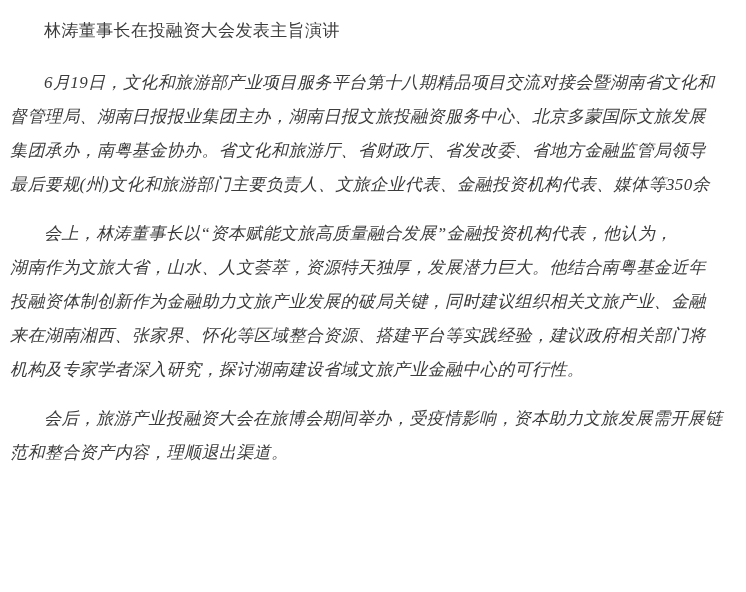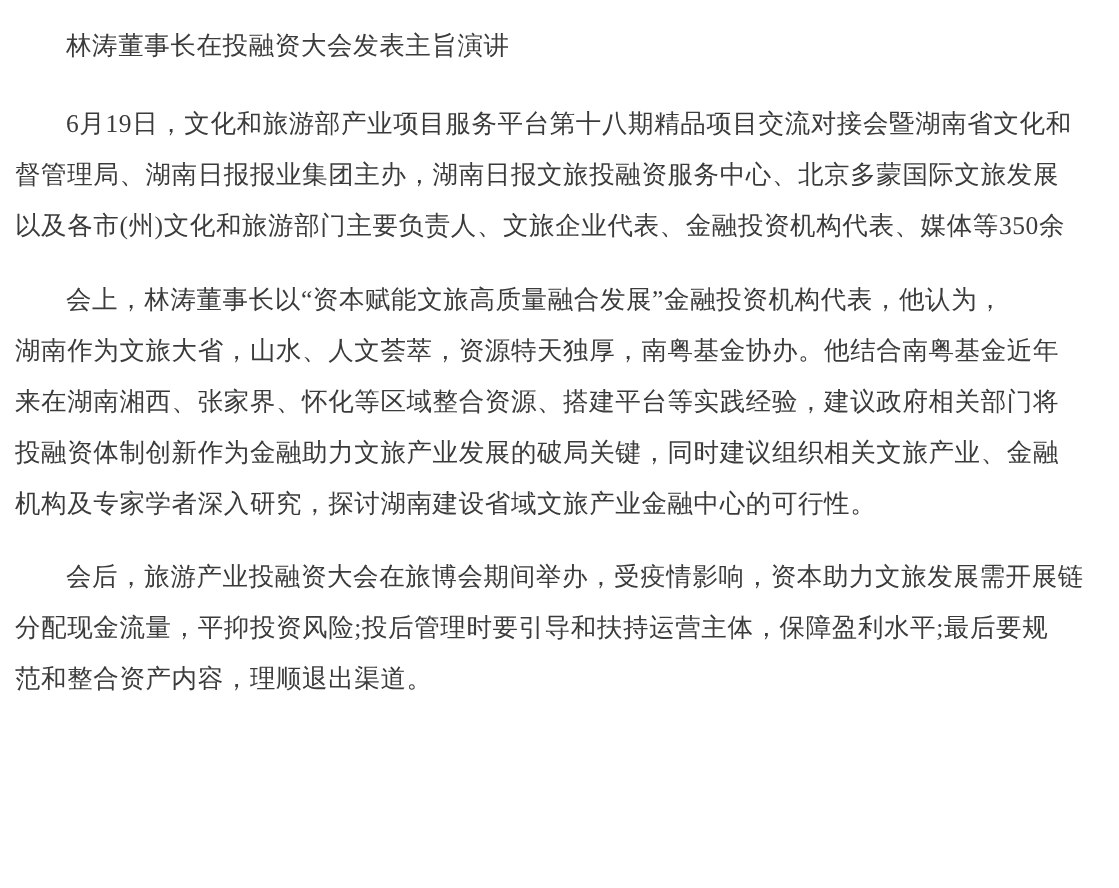--- a/index.html
+++ b/index.html
@@ -21,45 +21,46 @@
     letter-spacing: 0.4px;
   }
   .title-line {
     margin-bottom: 18px;
   }
   .paragraph {
     margin-bottom: 15px;
   }
   .line {
     white-space: nowrap;
+    font-style: italic;
   }
   .indent {
     text-indent: 2em;
   }
 </style>
 </head>
 <body>
 
 <div class="article">
 
   <div class="title-line indent">林涛董事长在投融资大会发表主旨演讲</div>
 
   <div class="paragraph">
     <div class="line indent">6月19日，文化和旅游部产业项目服务平台第十八期精品项目交流对接会暨湖南省文化和</div>
     <div class="line">督管理局、湖南日报报业集团主办，湖南日报文旅投融资服务中心、北京多蒙国际文旅发展</div>
-    <div class="line">以及各市(州)文化和旅游部门主要负责人、文旅企业代表、金融投资机构代表、媒体等350余</div>
+    <div class="line">集团承办，南粤基金协办。省文化和旅游厅、省财政厅、省发改委、省地方金融监管局领导</div>
+    <div class="line">最后要规(州)文化和旅游部门主要负责人、文旅企业代表、金融投资机构代表、媒体等350余</div>
   </div>
 
   <div class="paragraph">
     <div class="line indent">会上，林涛董事长以“资本赋能文旅高质量融合发展”金融投资机构代表，他认为，</div>
-    <div class="line">湖南作为文旅大省，山水、人文荟萃，资源特天独厚，南粤基金协办。他结合南粤基金近年</div>
+    <div class="line">湖南作为文旅大省，山水、人文荟萃，资源特天独厚，发展潜力巨大。他结合南粤基金近年</div>
+    <div class="line">投融资体制创新作为金融助力文旅产业发展的破局关键，同时建议组织相关文旅产业、金融</div>
     <div class="line">来在湖南湘西、张家界、怀化等区域整合资源、搭建平台等实践经验，建议政府相关部门将</div>
-    <div class="line">投融资体制创新作为金融助力文旅产业发展的破局关键，同时建议组织相关文旅产业、金融</div>
     <div class="line">机构及专家学者深入研究，探讨湖南建设省域文旅产业金融中心的可行性。</div>
   </div>
 
   <div class="paragraph">
     <div class="line indent">会后，旅游产业投融资大会在旅博会期间举办，受疫情影响，资本助力文旅发展需开展链</div>
-    <div class="line">分配现金流量，平抑投资风险;投后管理时要引导和扶持运营主体，保障盈利水平;最后要规</div>
     <div class="line">范和整合资产内容，理顺退出渠道。</div>
   </div>
 
 </div>
 
 </body></html>

